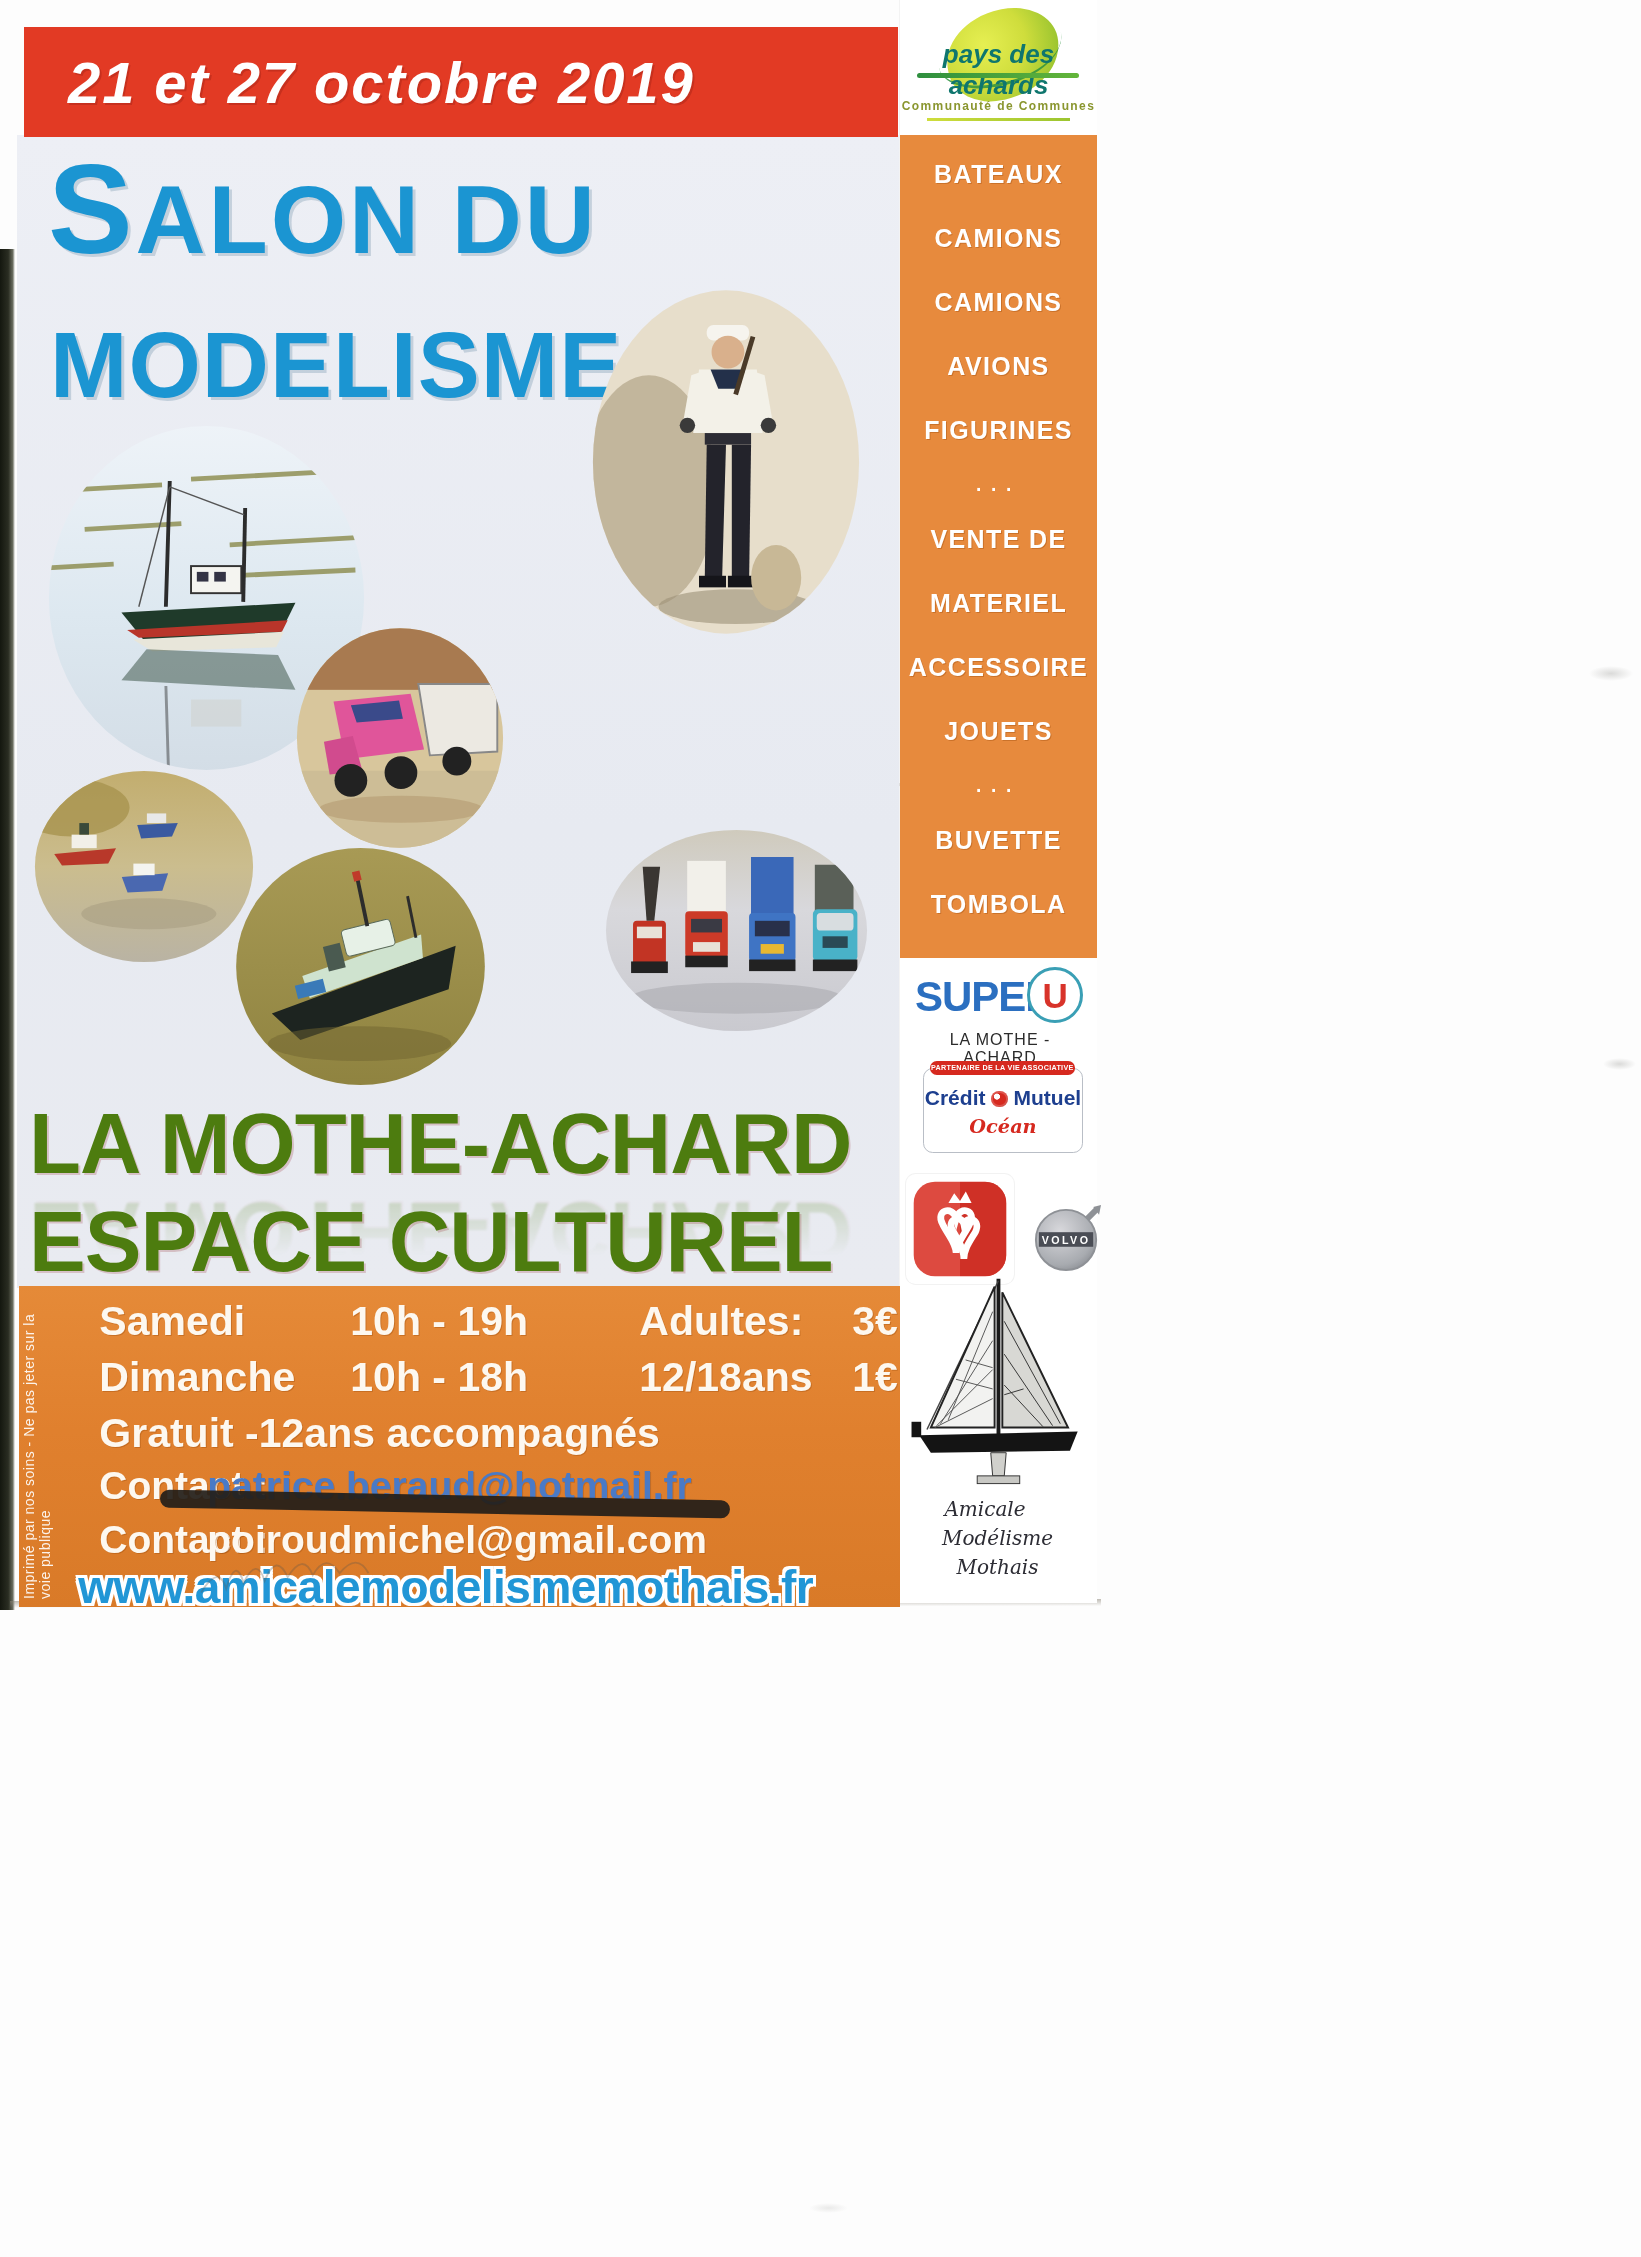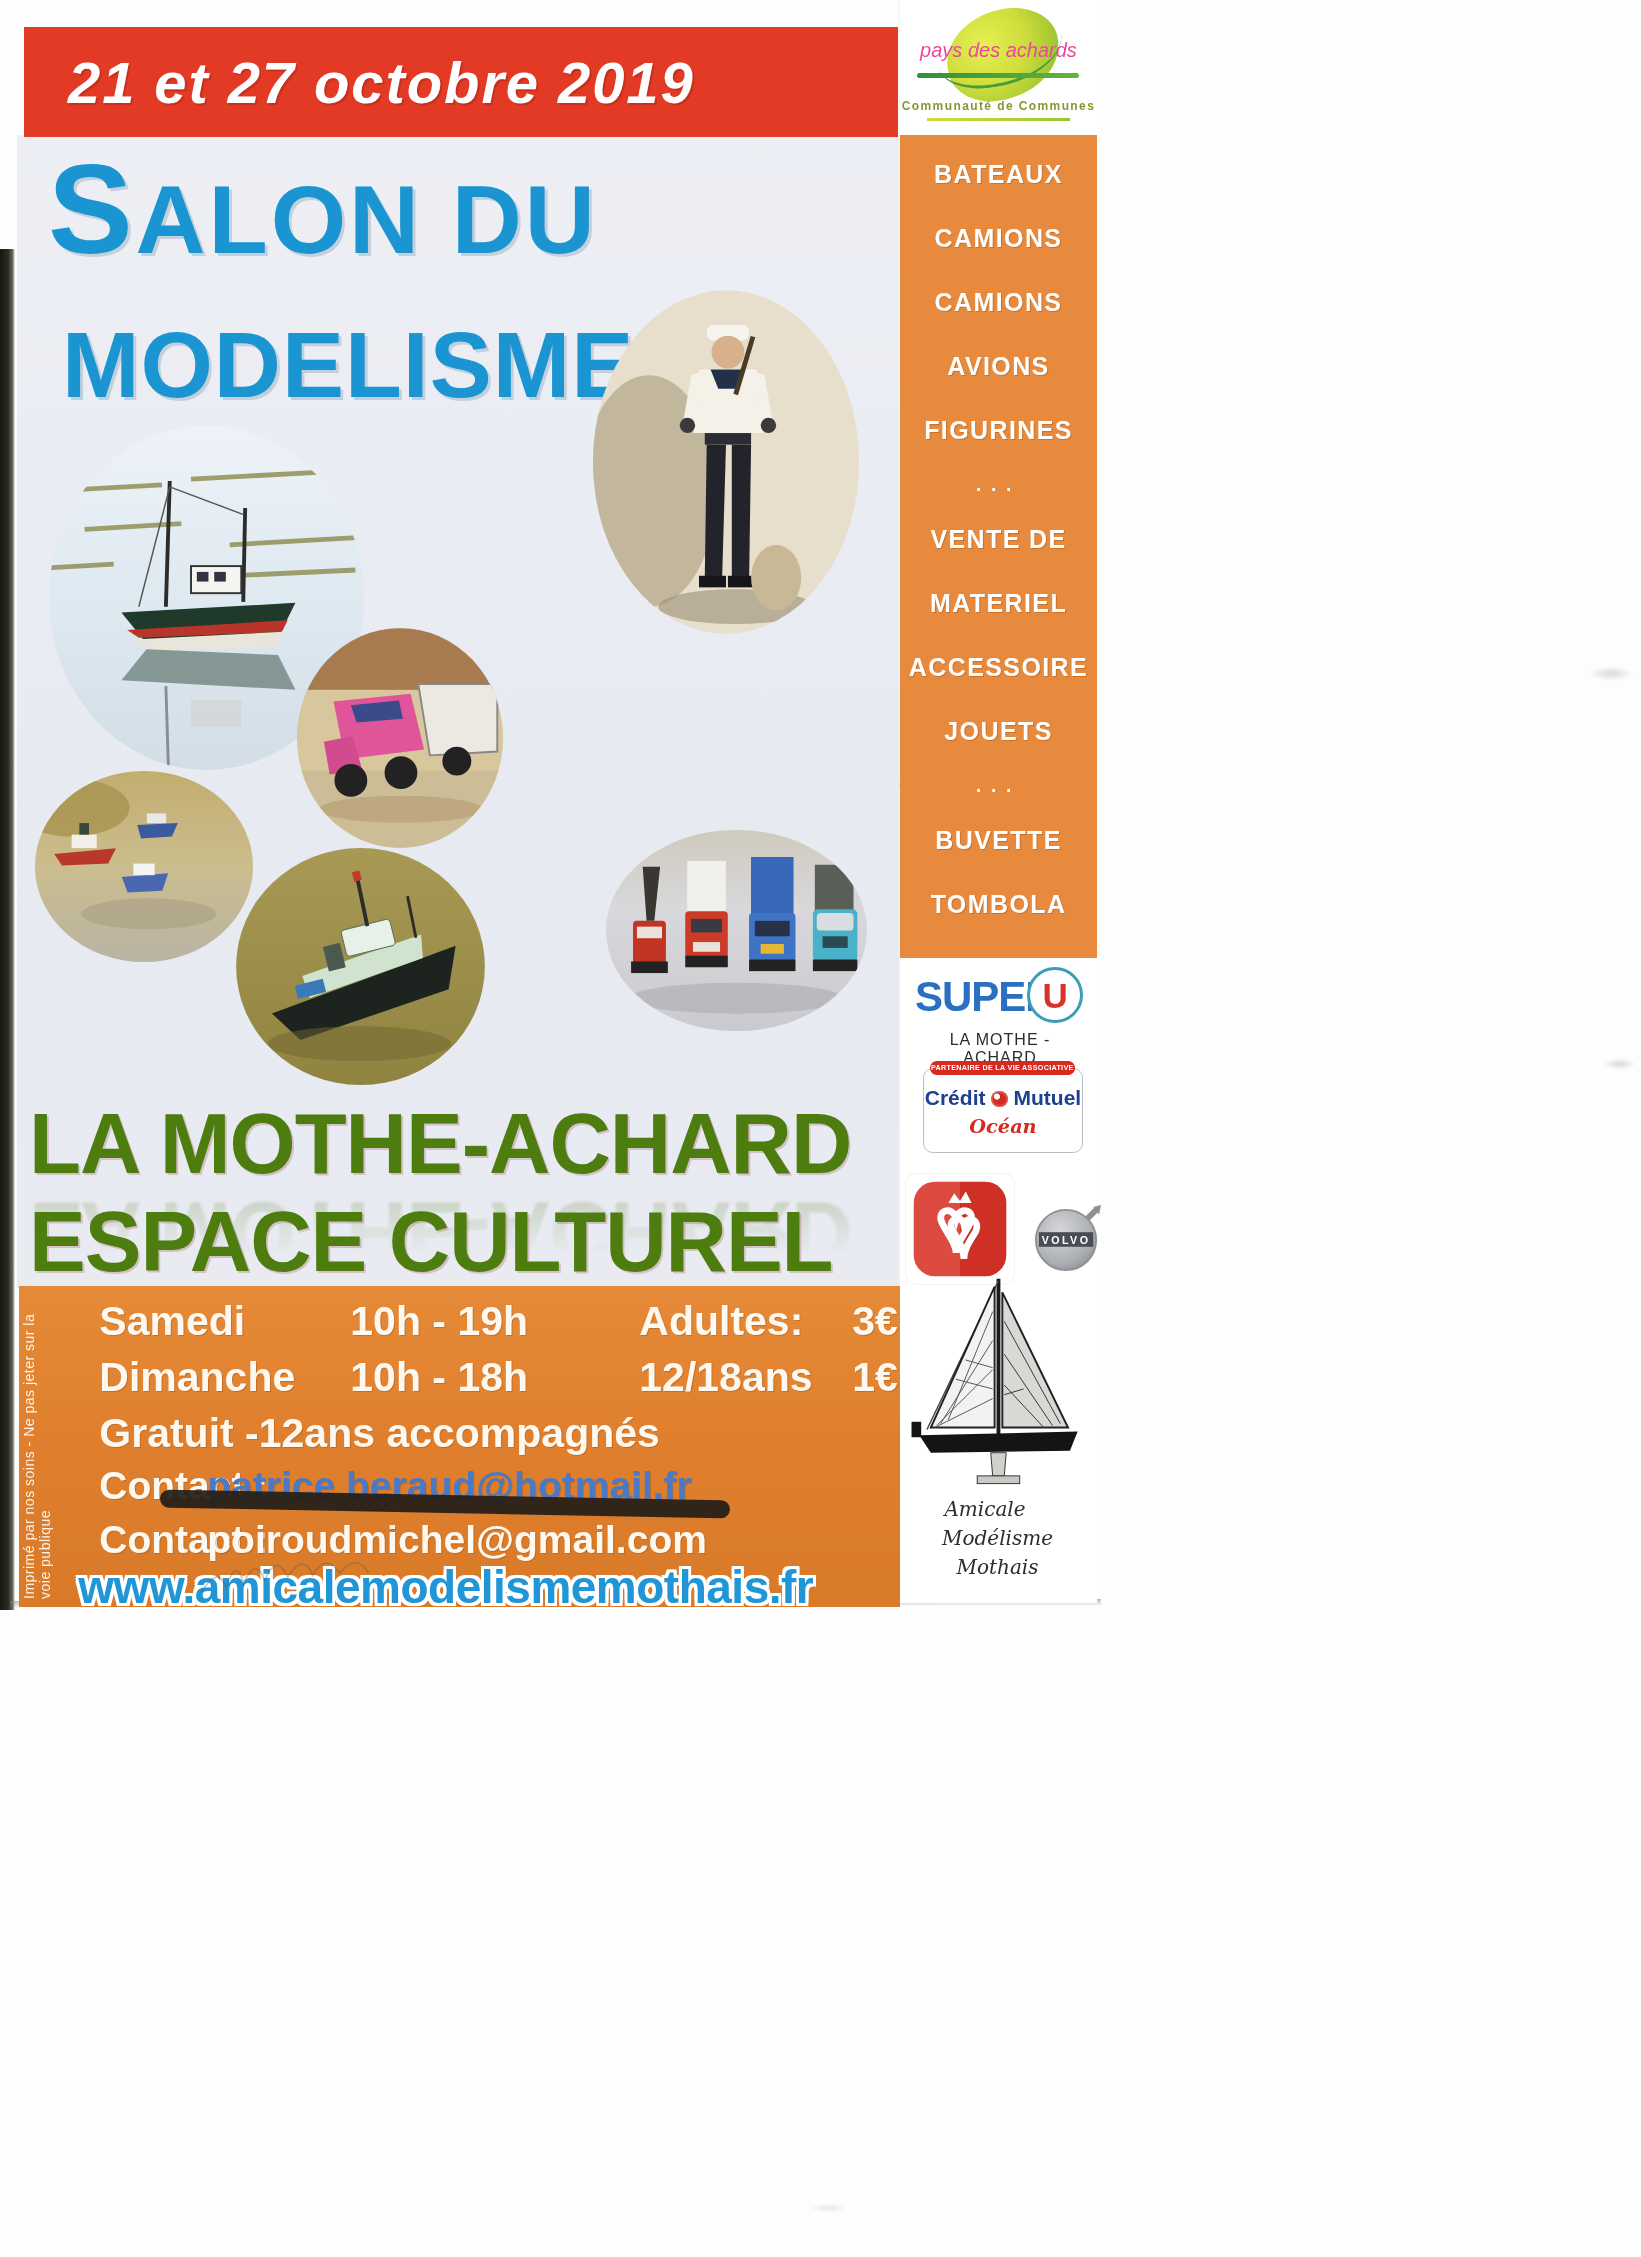--- a/index.html
+++ b/index.html
@@ -32,21 +32,21 @@
     text-shadow:1.9px 1.9px 0 rgba(120,20,10,.25);}
 
   
   .achards{position:absolute;left:900px;top:1.9px;width:197px;height:133px;background:#ffffff;overflow:hidden;}
   .achards .leaf{position:absolute;left:46px;top:7.7px;width:114px;height:89px;border-radius:56% 44% 58% 42%;
     transform:rotate(-12deg);
     background:radial-gradient(circle at 35% 35%,#e6ef52 0%,#cfdd3c 45%,#9cc530 80%,#7fb32a 100%);}
   .achards .leaf-vein{position:absolute;left:39px;top:39px;width:126px;height:42px;
     border-bottom:3.9px solid #2f9340;border-radius:0 0 60% 40%/0 0 100% 60%;transform:rotate(-8deg);opacity:.85;}
   .achards .name{position:absolute;left:0;top:37px;width:197px;text-align:center;
-    font-style:italic;font-weight:400;font-size:20px;color:#ec4899;letter-spacing:0;}
+    font-style:italic;font-weight:700;font-size:26px;color:#0f766e;letter-spacing:0;}
   .achards .swoosh{position:absolute;left:17.4px;top:71px;width:162px;height:4.8px;border-radius:2.9px;
     background:linear-gradient(90deg,#2f8f3f,#63b53a);}
   .achards .sub{position:absolute;left:0;top:97px;width:197px;text-align:center;
     font-size:12px;color:#8a962f;letter-spacing:1.4px;font-weight:700;}
   .achards .sub-line{position:absolute;left:27px;top:116px;width:143px;height:2.9px;
     background:linear-gradient(90deg,#cfdd3c,#9cc530);}
 
   
   .sidebar{position:absolute;left:900px;top:135px;width:197px;height:823px;background:#e78a3d;
     display:flex;flex-direction:column;justify-content:space-between;
@@ -55,21 +55,21 @@
     text-shadow:1px 1px 0 rgba(150,70,10,.35);}
   .sb-dots{color:#ffffff;font-weight:900;font-size:19.3px;letter-spacing:9.7px;text-align:center;line-height:9.7px;}
 
   
   .title1{position:absolute;left:48px;top:137px;width:850px;color:#1b95d2;font-weight:900;
     font-size:97px;letter-spacing:2.9px;line-height:145px;white-space:nowrap;
     text-shadow:2.9px 2.9px 0 rgba(15,70,110,.18);}
   .title1::first-letter{font-size:127px;}
   .title2{position:absolute;left:50px;top:307px;width:850px;color:#1b95d2;font-weight:900;
     font-size:93px;letter-spacing:1px;line-height:116px;white-space:nowrap;
-    text-shadow:2.9px 2.9px 0 rgba(15,70,110,.18);margin-left:12px;}
+    text-shadow:2.9px 2.9px 0 rgba(15,70,110,.18);}
 
   
   .loc{position:absolute;left:29px;width:869px;color:#4d7c0f;font-weight:900;white-space:nowrap;
     font-size:85px;letter-spacing:-1px;line-height:93px;text-shadow:1.9px 1.9px 0 rgba(140,20,30,.2);}
   .loc .mirror{position:absolute;top:96%;left:0;transform:scaleY(-1);opacity:.18;filter:blur(1px);
     -webkit-mask-image:linear-gradient(to top,#000 20%,transparent 75%);
             mask-image:linear-gradient(to top,#000 20%,transparent 75%);}
   .loc1{top:1097px;}
   .loc2{top:1195px;}
 

